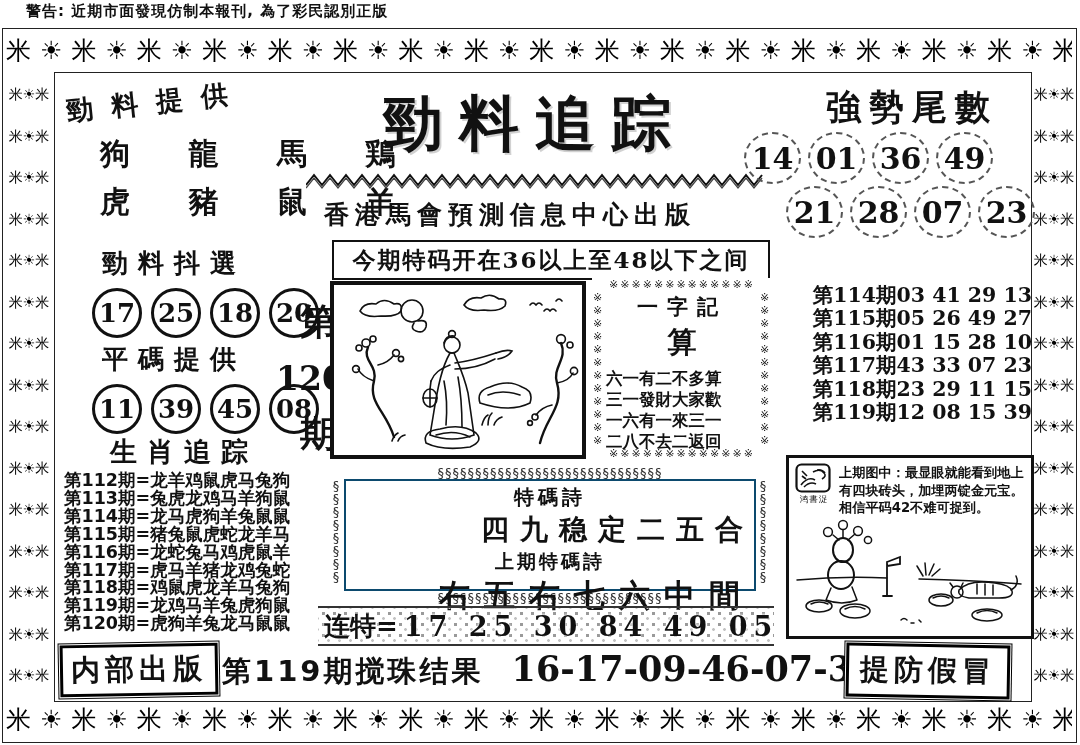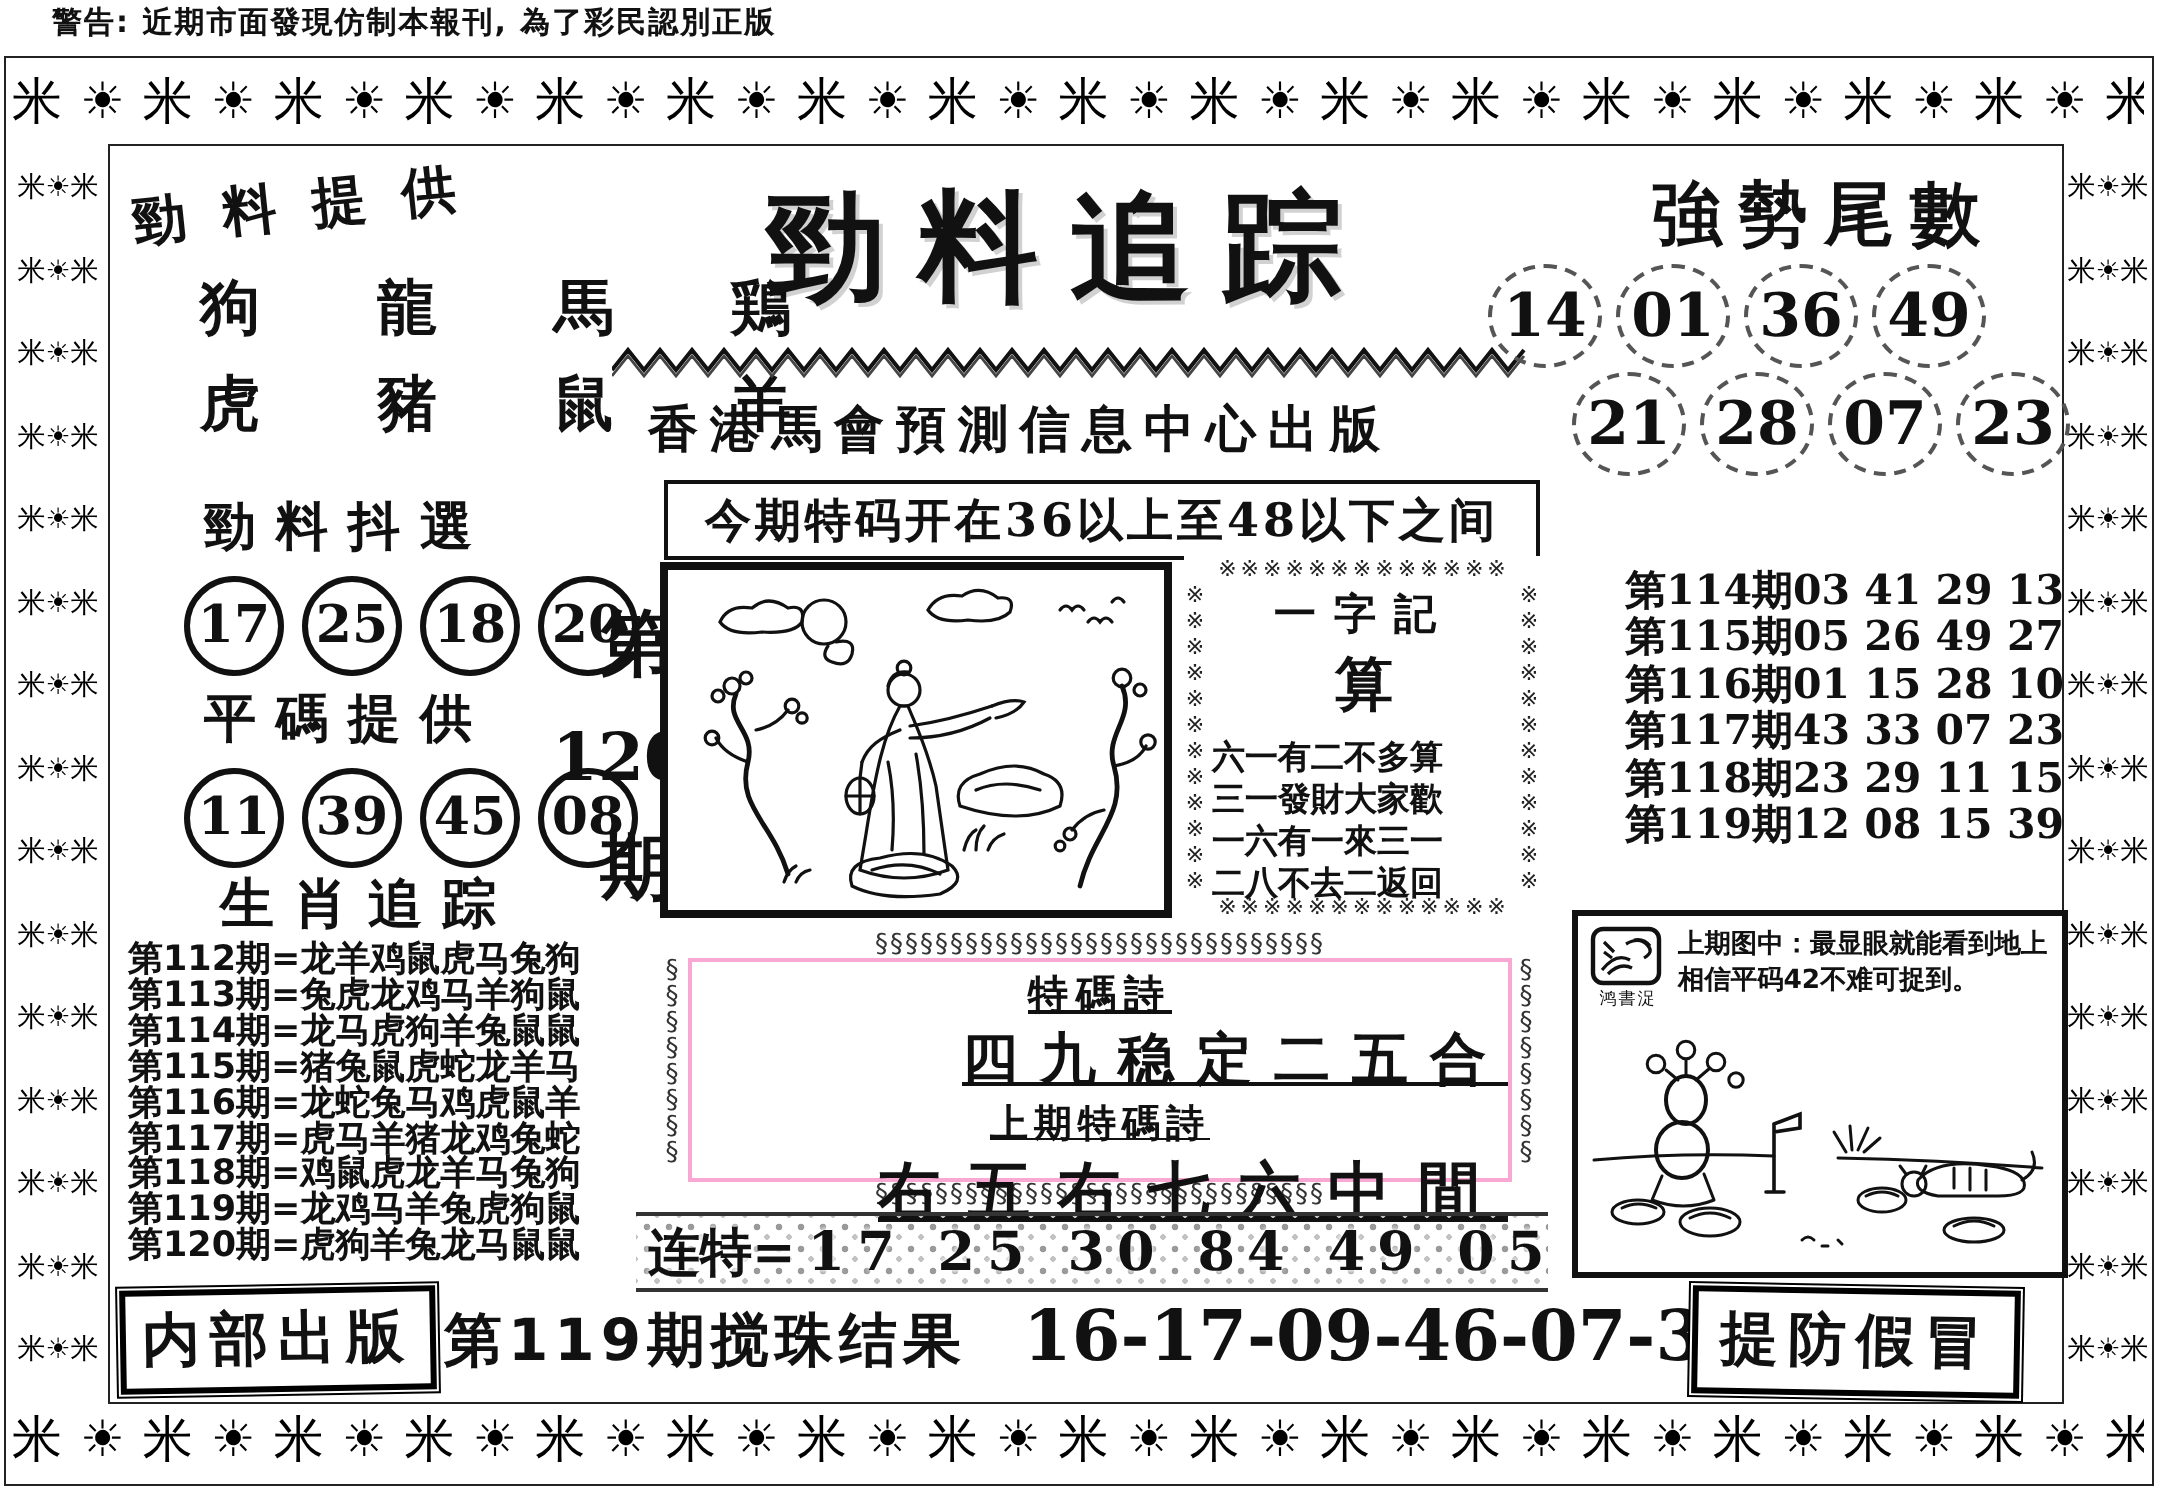--- a/index.html
+++ b/index.html
@@ -225,21 +225,21 @@
 §
 §</div>
     <div class="sec-strip v" style="right:0;top:13px;width:13px;height:112px;">§
 §
 §
 §
 §
 §
 §
 §</div>
-    <div class="abs" style="left:14px;top:13px;width:408px;height:108px;border:2px solid #f9a8d4;text-align:center;text-decoration:underline;">
+    <div class="abs" style="left:14px;top:13px;width:408px;height:108px;border:2px solid #0c4a6e;text-align:center;">
       <div class="nowrap" style="font-size:20px;font-weight:900;letter-spacing:4px;margin-top:3px;">特碼詩</div>
       <div class="nowrap serif" style="font-size:28px;font-weight:bold;letter-spacing:11px;">四九稳定二五合</div>
       <div class="nowrap" style="font-size:19px;font-weight:900;letter-spacing:3px;">上期特碼詩</div>
       <div class="nowrap serif" style="font-size:31px;font-weight:bold;letter-spacing:14px;">右五右七六中間</div>
     </div>
   </div>
 
   <div class="abs dotband" style="left:318px;top:606px;width:456px;height:40px;display:flex;align-items:center;padding:0 6px;box-sizing:border-box;">
     <span class="serif nowrap" style="font-size:26px;font-weight:bold;text-shadow:0 0 3px #fff,0 0 3px #fff;">连特=</span>
     <span class="serif nowrap" style="font-size:27px;font-weight:bold;letter-spacing:6px;margin-left:6px;text-shadow:0 0 3px #fff,0 0 3px #fff;">17 25 30 84 49 05 10</span>
@@ -268,20 +268,21 @@
       <svg width="36" height="30" viewBox="0 0 36 30" fill="none" stroke="#111" stroke-width="1.6">
         <rect x="1.5" y="1.5" width="33" height="27" rx="5" stroke-width="2.2"></rect>
         <path d="M6 22 q7 -9 14 -5 M9 24 q6 -6 12 -3"></path>
         <path d="M18 9 q7 -4 11 1 q3 3 -2 6 M22 7 q5 -1 8 3"></path>
         <path d="M7 8 l5 5 M7 13 l4 3"></path>
       </svg>
       <div style="font-size:8.5px;letter-spacing:1px;text-align:center;margin-top:1px;">鸿書浞</div>
     </div>
     <div class="abs" style="left:50px;top:6px;width:188px;font-size:13.2px;line-height:17.5px;font-weight:600;">
       <div class="nowrap">上期图中：最显眼就能看到地上</div>
+      <div class="nowrap">有四块砖头，加埋两锭金元宝。</div>
       <div class="nowrap">相信平码42不难可捉到。</div>
     </div>
     <svg class="abs" style="left:2px;top:60px;" width="236" height="112" viewBox="0 0 236 112" fill="none" stroke="#111" stroke-width="1.5" stroke-linecap="round">
       <path d="M6 62 Q50 58 96 60 M128 61 Q180 62 230 66"></path>
       <ellipse cx="52" cy="32" rx="10" ry="12" stroke-width="2"></ellipse>
       <ellipse cx="50" cy="57" rx="13" ry="14" stroke-width="2"></ellipse>
       <path d="M40 70 L35 82 M61 69 L66 82 M35 82 q16 6 31 0"></path>
       <circle cx="37" cy="14" r="4.4"></circle>
         <circle cx="52" cy="7" r="4.4"></circle>
         <circle cx="67" cy="13" r="4.4"></circle>

